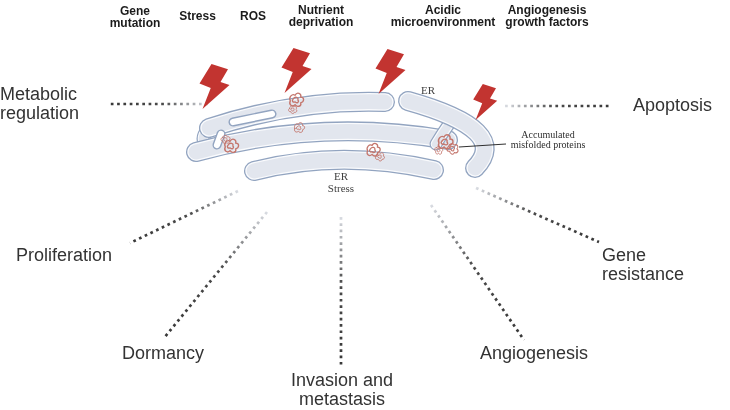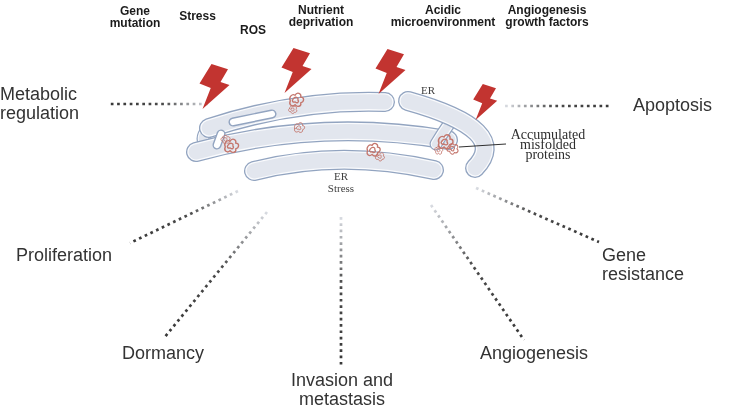--- a/index.html
+++ b/index.html
@@ -149,37 +149,37 @@
       <use href="#bolt" transform="translate(198,64) scale(0.75)"></use>
       <use href="#bolt" transform="translate(280,48) scale(0.75)"></use>
       <use href="#bolt" transform="translate(374,49) scale(0.75)"></use>
       <use href="#bolt" transform="translate(472,84) scale(0.60)"></use>
     </g>
   </svg>
 
   <div class="lbl stressor" style="left:95px;top:5px;width:80px;">Gene
 mutation</div>
   <div class="lbl stressor" style="left:160px;top:10px;width:75px;">Stress</div>
-  <div class="lbl stressor" style="left:223px;top:10px;width:60px;margin-top:14px;">ROS</div>
+  <div class="lbl stressor" style="left:223px;top:10px;width:60px;">ROS</div>
   <div class="lbl stressor" style="left:277px;top:4px;width:88px;">Nutrient
 deprivation</div>
   <div class="lbl stressor" style="left:381px;top:4px;width:124px;">Acidic
 microenvironment</div>
   <div class="lbl stressor" style="left:493px;top:4px;width:108px;">Angiogenesis
 growth factors</div>
 
   <div class="lbl outcome" style="left:0px;top:85px;width:92px;text-align:left;">Metabolic
 regulation</div>
   <div class="lbl outcome" style="left:633px;top:96px;">Apoptosis</div>
   <div class="lbl outcome" style="left:16px;top:246px;">Proliferation</div>
   <div class="lbl outcome" style="left:284px;top:371px;width:116px;text-align:center;">Invasion and
 metastasis</div>
   <div class="lbl outcome" style="left:122px;top:344px;">Dormancy</div>
   <div class="lbl outcome" style="left:480px;top:344px;">Angiogenesis</div>
   <div class="lbl outcome" style="left:602px;top:246px;">Gene resistance</div>
 
   <div class="lbl small" style="left:421px;top:84px;font-size:11px;">ER</div>
   <div class="lbl small" style="left:317px;top:171px;width:48px;text-align:center;font-size:11px;line-height:11.5px;">ER
 Stress</div>
-  <div class="lbl small" style="left:503px;top:130px;width:90px;text-align:center;font-size:14px;line-height:10px;color:#2e2e2e;">Accumulated
+  <div class="lbl small" style="left:503px;top:130px;width:90px;text-align:center;font-size:10px;line-height:10px;color:#2e2e2e;">Accumulated
 misfolded proteins</div>
 
 </div>
 
 </body></html>

